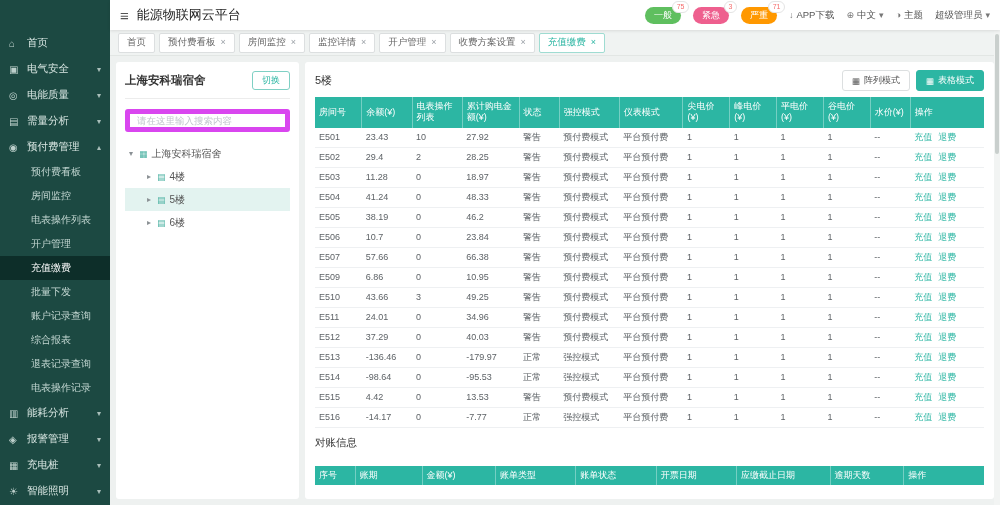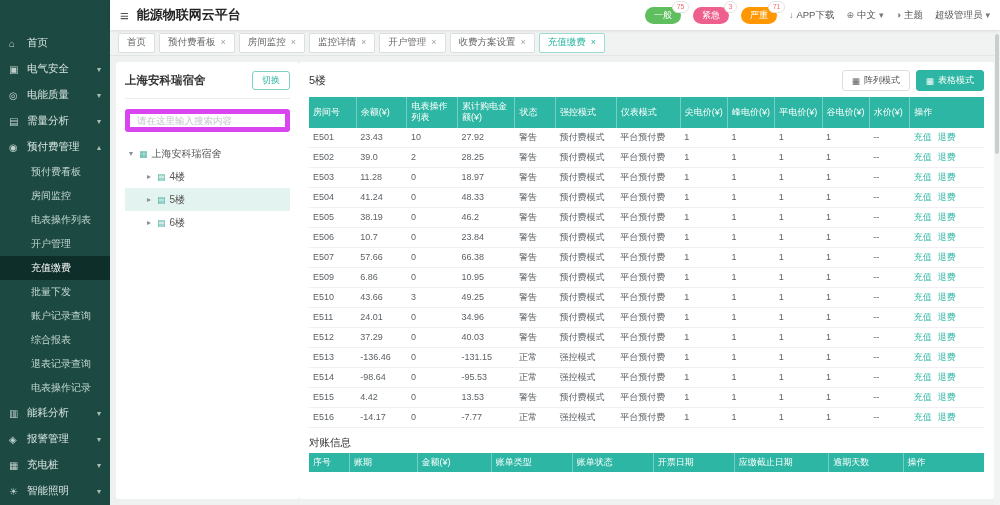--- a/index.html
+++ b/index.html
@@ -14,37 +14,37 @@
   .si-label { flex:1; white-space:nowrap; }
   .si-arrow { font-size:8px; opacity:.75; }
   .side-sub { height:24px; line-height:24px; padding-left:31px; font-size:10px; color:#c2d6d1; cursor:pointer; white-space:nowrap; }
   .side-sub.active { background:#0d2e29; color:#ffffff; }
 
   
   .main-col { flex:1; display:flex; flex-direction:column; min-width:0; }
 
   .topbar { height:30px; background:#fff; display:flex; align-items:center; padding:0 10px; gap:8px; box-shadow:0 1px 3px rgba(0,0,0,.1); position:relative; z-index:2; }
   .burger { font-size:15px; color:#555; cursor:pointer; line-height:1; }
-  .app-title { font-size:13px; font-weight:bold; color:#222; }
+  .app-title { font-size:13px; font-weight:normal; color:#222; }
   .topbar-right { margin-left:auto; display:flex; align-items:center; gap:12px; font-size:9.5px; color:#555; }
   .pill { position:relative; color:#fff; font-size:9px; padding:2px 9px; border-radius:9px; cursor:pointer; white-space:nowrap; }
   .pill .sup { position:absolute; top:-6px; right:-8px; background:#fff; border:1px solid #e4e4e4; color:#f56c6c; font-size:7px; line-height:1; padding:1.5px 3.5px; border-radius:7px; }
   .pill-general { background:#5fbf5f; }
   .pill-urgent  { background:#ee5f8e; }
   .pill-severe  { background:#ff9800; }
   .top-link { display:flex; align-items:center; gap:3px; cursor:pointer; white-space:nowrap; }
   .top-ic { font-size:9px; color:#777; }
 
   .tabbar { height:26px; background:#f0f3f2; display:flex; align-items:center; gap:4px; padding:0 8px; border-bottom:1px solid #e2e6e4; }
   .tab { background:#fff; border:1px solid #dcdfe0; font-size:9.5px; color:#666; padding:2.5px 8px; border-radius:2px; display:flex; align-items:center; gap:5px; cursor:pointer; white-space:nowrap; }
   .tab .x { font-size:9px; color:#9aa0a6; line-height:1; }
   .tab.active { color:#2cb6a3; border-color:#9fdcd2; }
   .tab.active .x { color:#2cb6a3; }
 
-  .content { flex:1; display:flex; padding:6px; gap:0; min-height:0; }
+  .content { flex:1; display:flex; padding:6px; gap:6px; min-height:0; }
 
   
   .tree-card { width:183px; background:#fff; border-radius:3px; padding:9px; flex-shrink:0; }
   .tree-head { display:flex; align-items:center; justify-content:space-between; padding-bottom:8px; border-bottom:1px solid #ececec; }
   .tree-title { font-size:11.5px; font-weight:bold; color:#333; }
   .switch-btn { font-size:9px; color:#2cb6a3; border:1px solid #7fd0c4; border-radius:3px; padding:2px 9px; background:#fff; cursor:pointer; }
   .search-input { width:100%; margin-top:10px; height:23px; border:5px solid #d946ef; border-radius:3px; font-size:9.5px; padding:0 7px; color:#666; outline:none; }
   .search-input::placeholder { color:#c0c6cd; }
   .tree { margin-top:10px; font-size:10px; color:#555; }
   .tree-row { display:flex; align-items:center; height:23px; gap:4px; cursor:pointer; padding-left:2px; }
@@ -61,21 +61,21 @@
   .vbtn { font-size:9px; padding:3px 9px; border-radius:3px; border:1px solid #dcdfe0; background:#fff; color:#555; cursor:pointer; display:flex; gap:4px; align-items:center; }
   .vbtn .vic { font-size:8.5px; }
   .vbtn.active { background:#2cb6a3; border-color:#2cb6a3; color:#fff; }
 
   table { width:100%; border-collapse:collapse; table-layout:fixed; }
   th { background:#2cb6a3; color:#fff; font-weight:normal; font-size:9px; padding:4px 4px; text-align:left; border-right:1px solid rgba(255,255,255,.35); line-height:1.25; vertical-align:middle; }
   th:last-child { border-right:none; }
   td { font-size:9px; color:#5d6266; padding:3px 4px; border-bottom:1px solid #eef0f2; white-space:nowrap; overflow:hidden; }
   a.action { color:#2cb6a3; margin-right:6px; cursor:pointer; text-decoration:none; }
   .table-wrap { overflow:hidden; }
-  .recon-title { font-size:10.5px; color:#333; margin:8px 0 3px; }
+  .recon-title { font-size:10.5px; color:#333; margin:8px 0 16px; }
 
   
   .page-scrollbar { position:absolute; right:0; top:30px; bottom:0; width:6px; background:#f2f4f3; }
   .page-scrollbar .thumb { position:absolute; top:4px; left:1px; width:4px; height:120px; border-radius:2px; background:#c9cfcd; }
 </style>
 </head>
 <body>
 
 <div class="app">
 
@@ -301,21 +301,21 @@
                   <td>平台预付费</td>
                   <td>1</td>
                   <td>1</td>
                   <td>1</td>
                   <td>1</td>
                   <td>--</td>
                   <td><a class="action">充值</a><a class="action">退费</a></td>
                 </tr>
                 <tr>
                   <td>E502</td>
-                  <td>39.0</td>
+                  <td>29.4</td>
                   <td>2</td>
                   <td>28.25</td>
                   <td>警告</td>
                   <td>预付费模式</td>
                   <td>平台预付费</td>
                   <td>1</td>
                   <td>1</td>
                   <td>1</td>
                   <td>1</td>
                   <td>--</td>
@@ -453,21 +453,21 @@
                   <td>1</td>
                   <td>1</td>
                   <td>1</td>
                   <td>--</td>
                   <td><a class="action">充值</a><a class="action">退费</a></td>
                 </tr>
                 <tr>
                   <td>E513</td>
                   <td>-136.46</td>
                   <td>0</td>
-                  <td>-131.15</td>
+                  <td>-179.97</td>
                   <td>正常</td>
                   <td>强控模式</td>
                   <td>平台预付费</td>
                   <td>1</td>
                   <td>1</td>
                   <td>1</td>
                   <td>1</td>
                   <td>--</td>
                   <td><a class="action">充值</a><a class="action">退费</a></td>
                 </tr>

